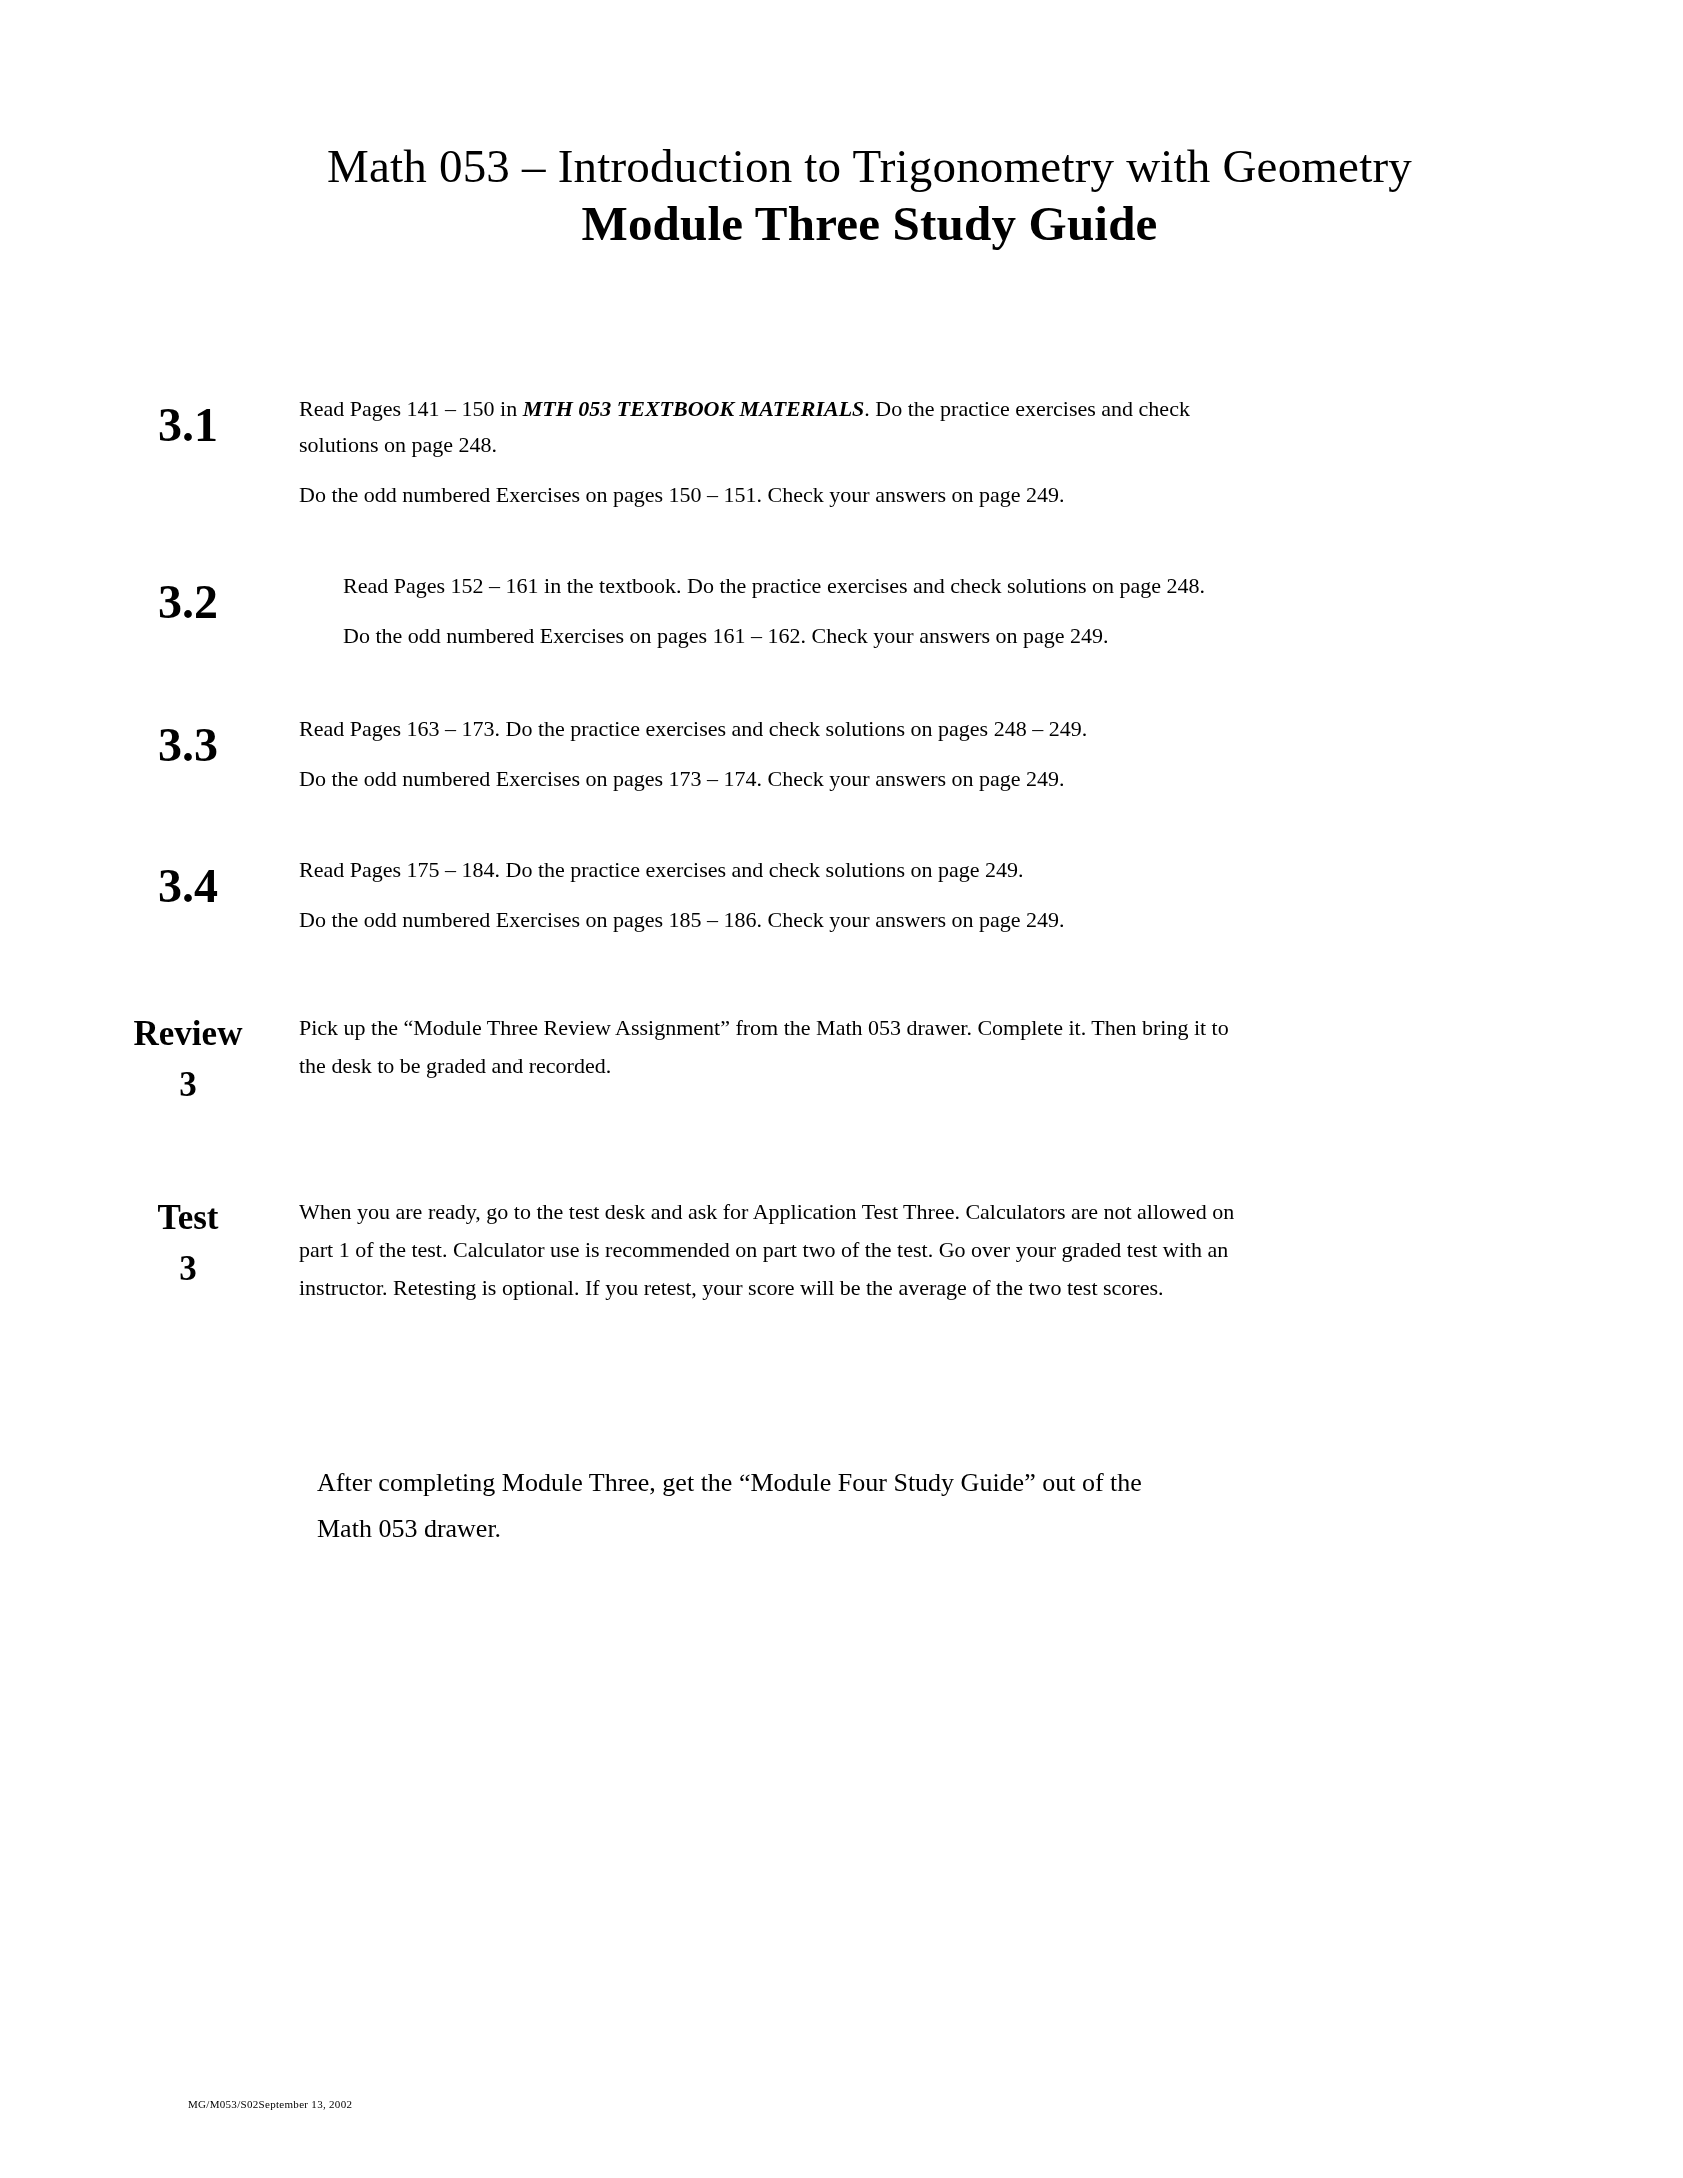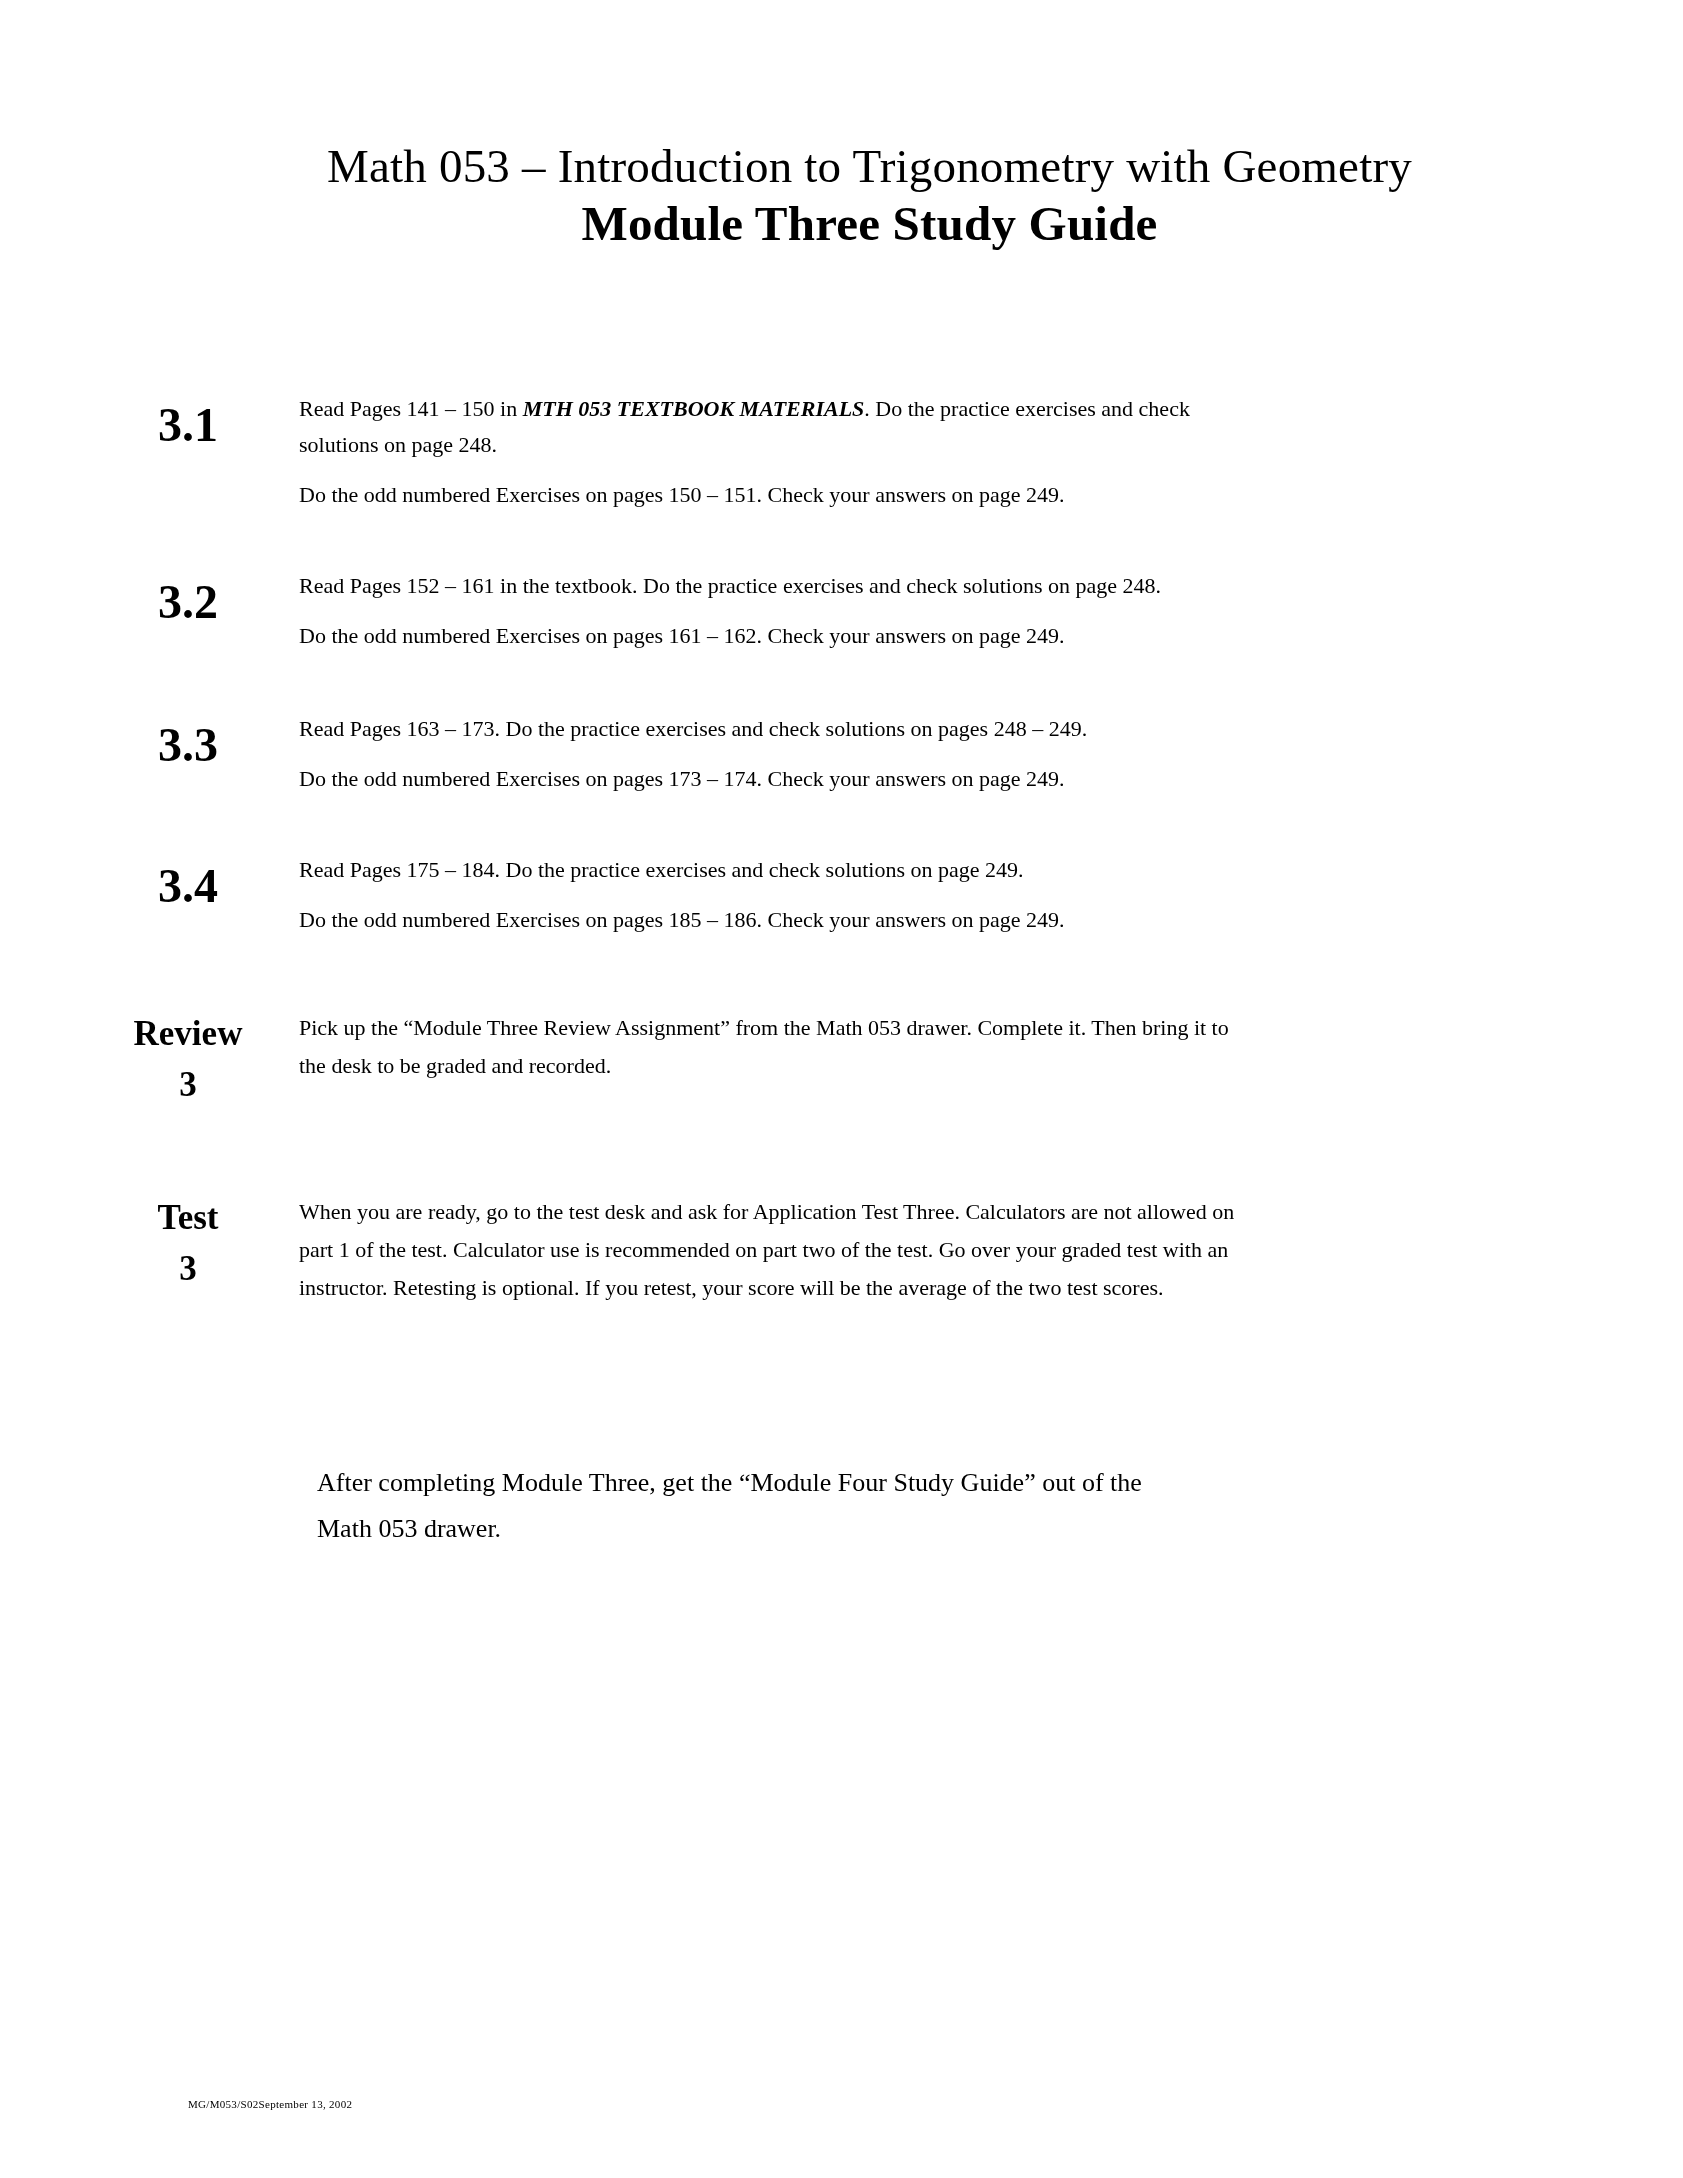--- a/index.html
+++ b/index.html
@@ -96,21 +96,21 @@
   .row-body p + p {
     margin-top: 14px;
   }
   .bi {
     font-weight: bold;
     font-style: italic;
   }
 
   
   .gap-3-1 { margin-bottom: 55px; }
-  .gap-3-2 { margin-bottom: 57px; }
+  .gap-3-2 { margin-bottom: 57px; gap: 44px; }
   .gap-3-3 { margin-bottom: 55px; }
   .gap-3-4 { margin-bottom: 71px; font-family: Liberation Serif, serif; }
   .gap-review { margin-bottom: 89px; }
   .row.test .row-body { line-height: 38px; }
   .row.review .row-body { line-height: 38px; }
 
   
   .closing {
     position: absolute;
     left: 317px;

